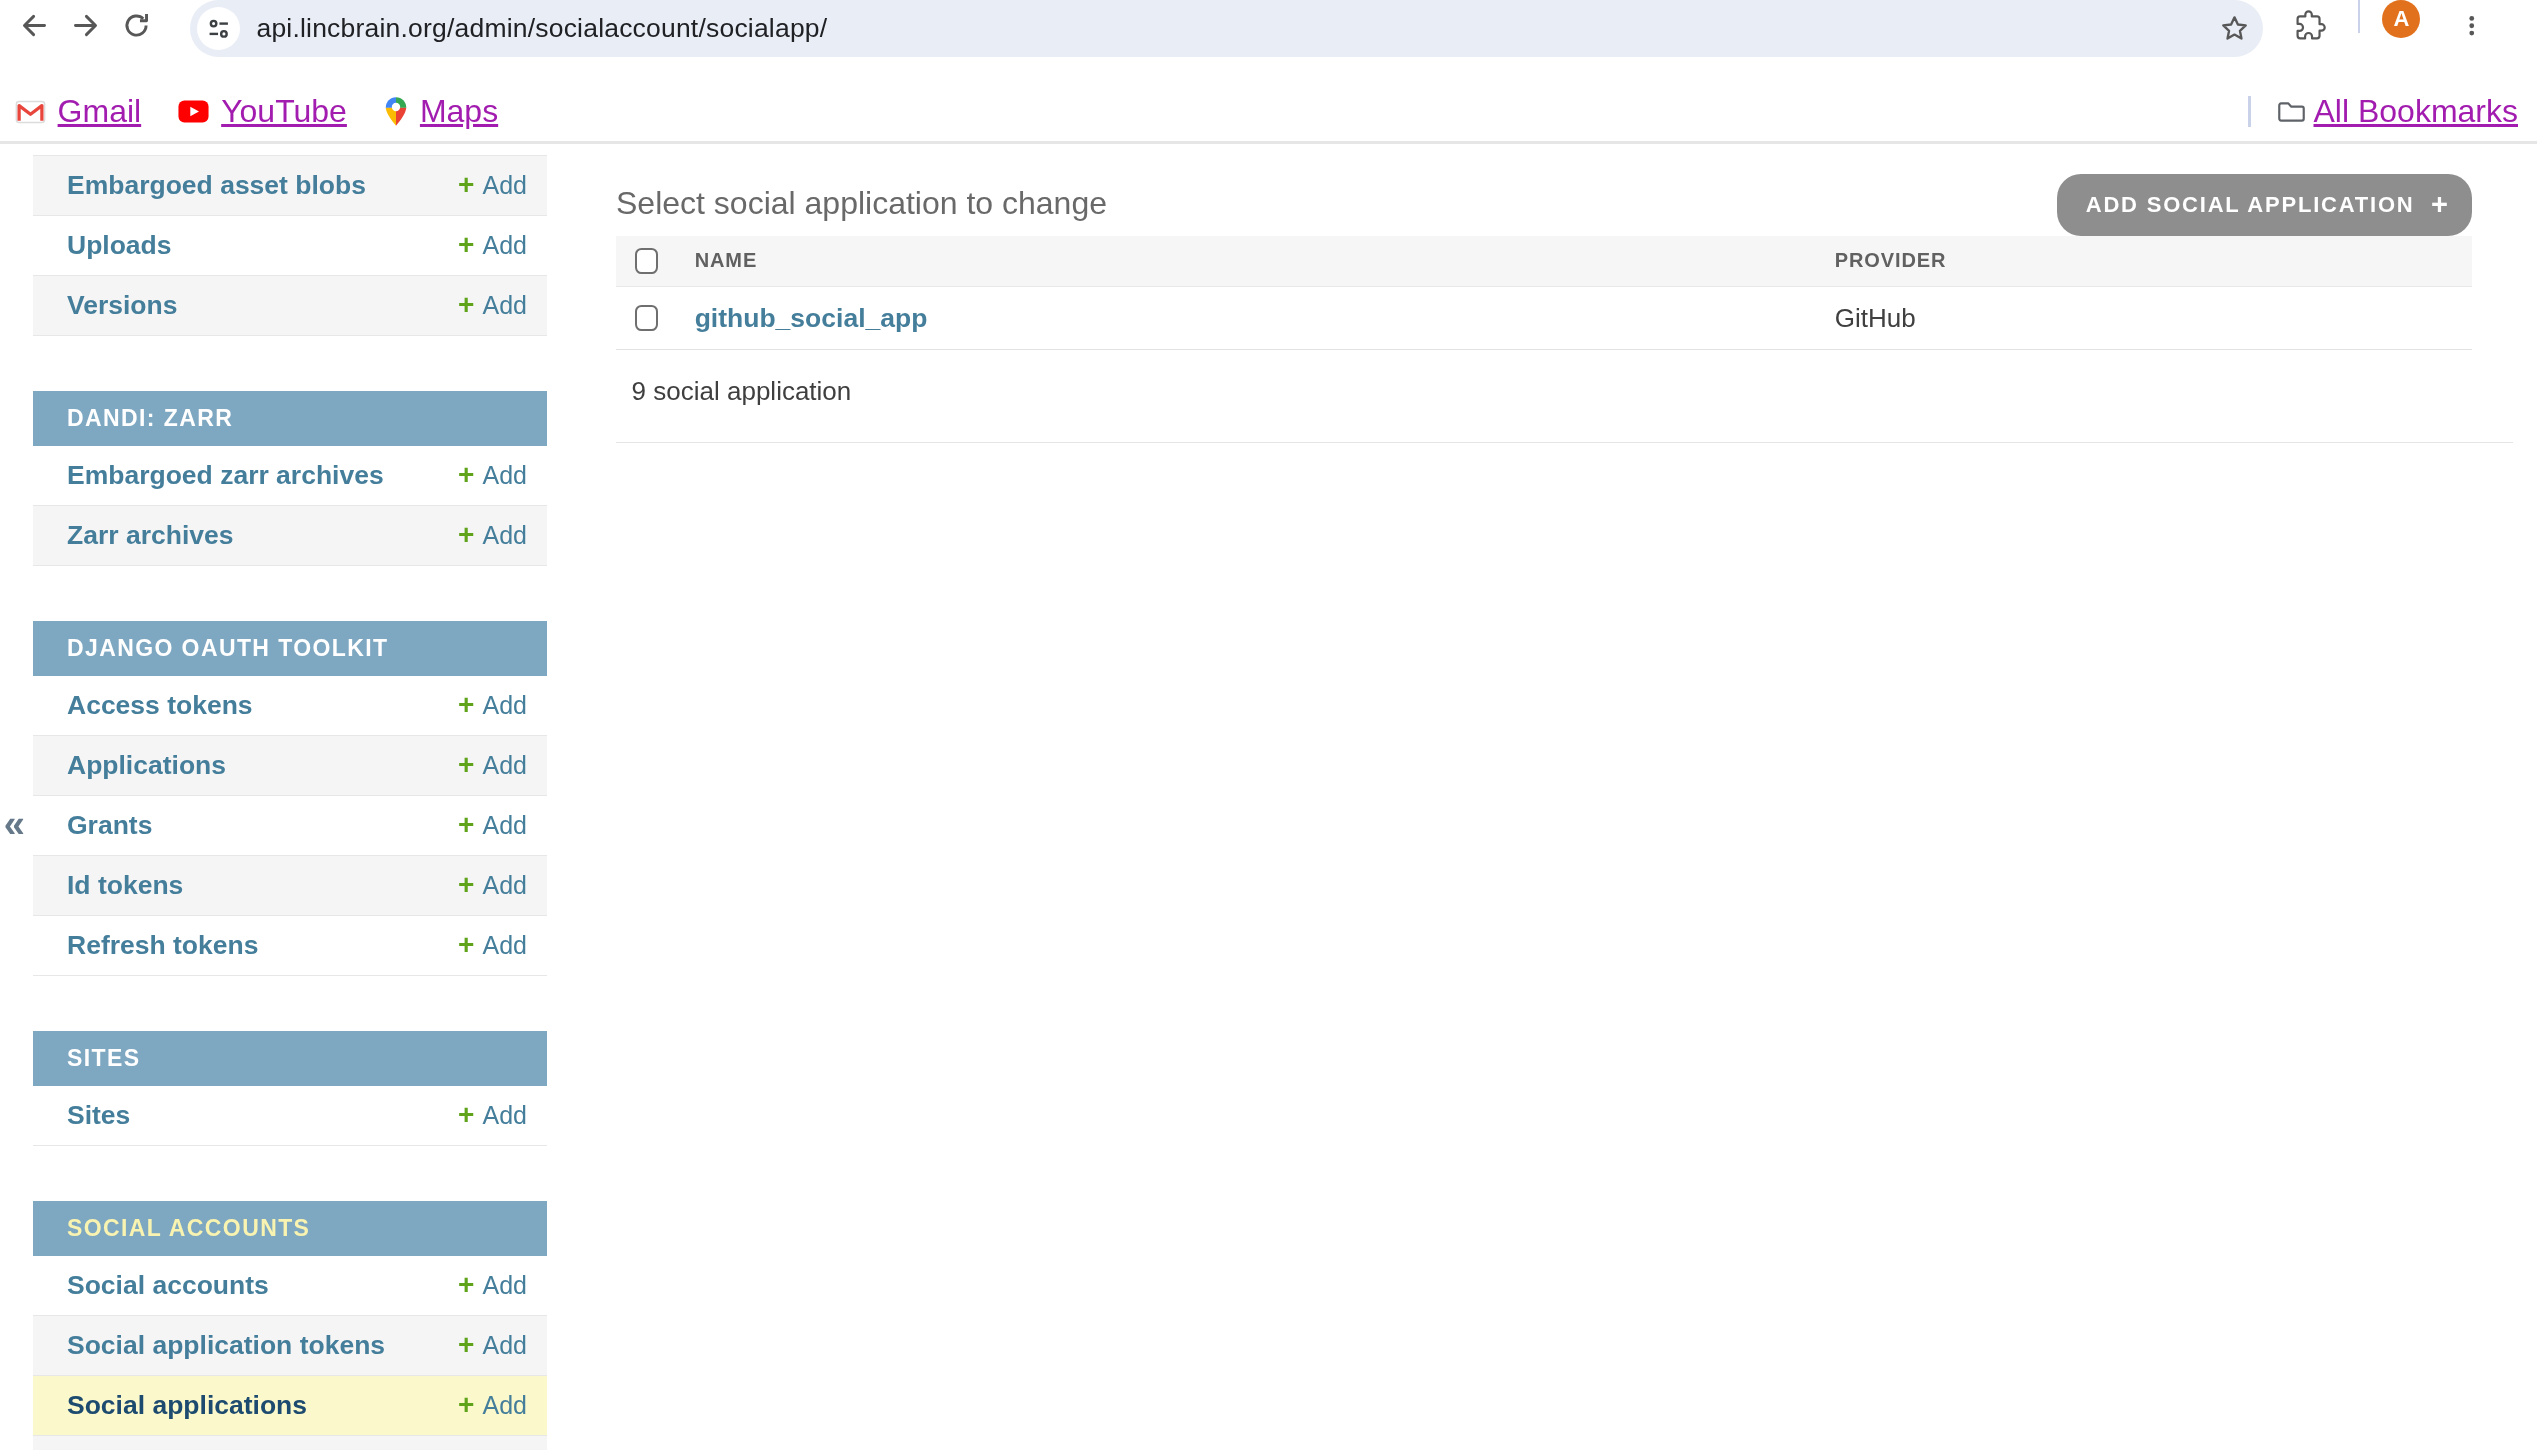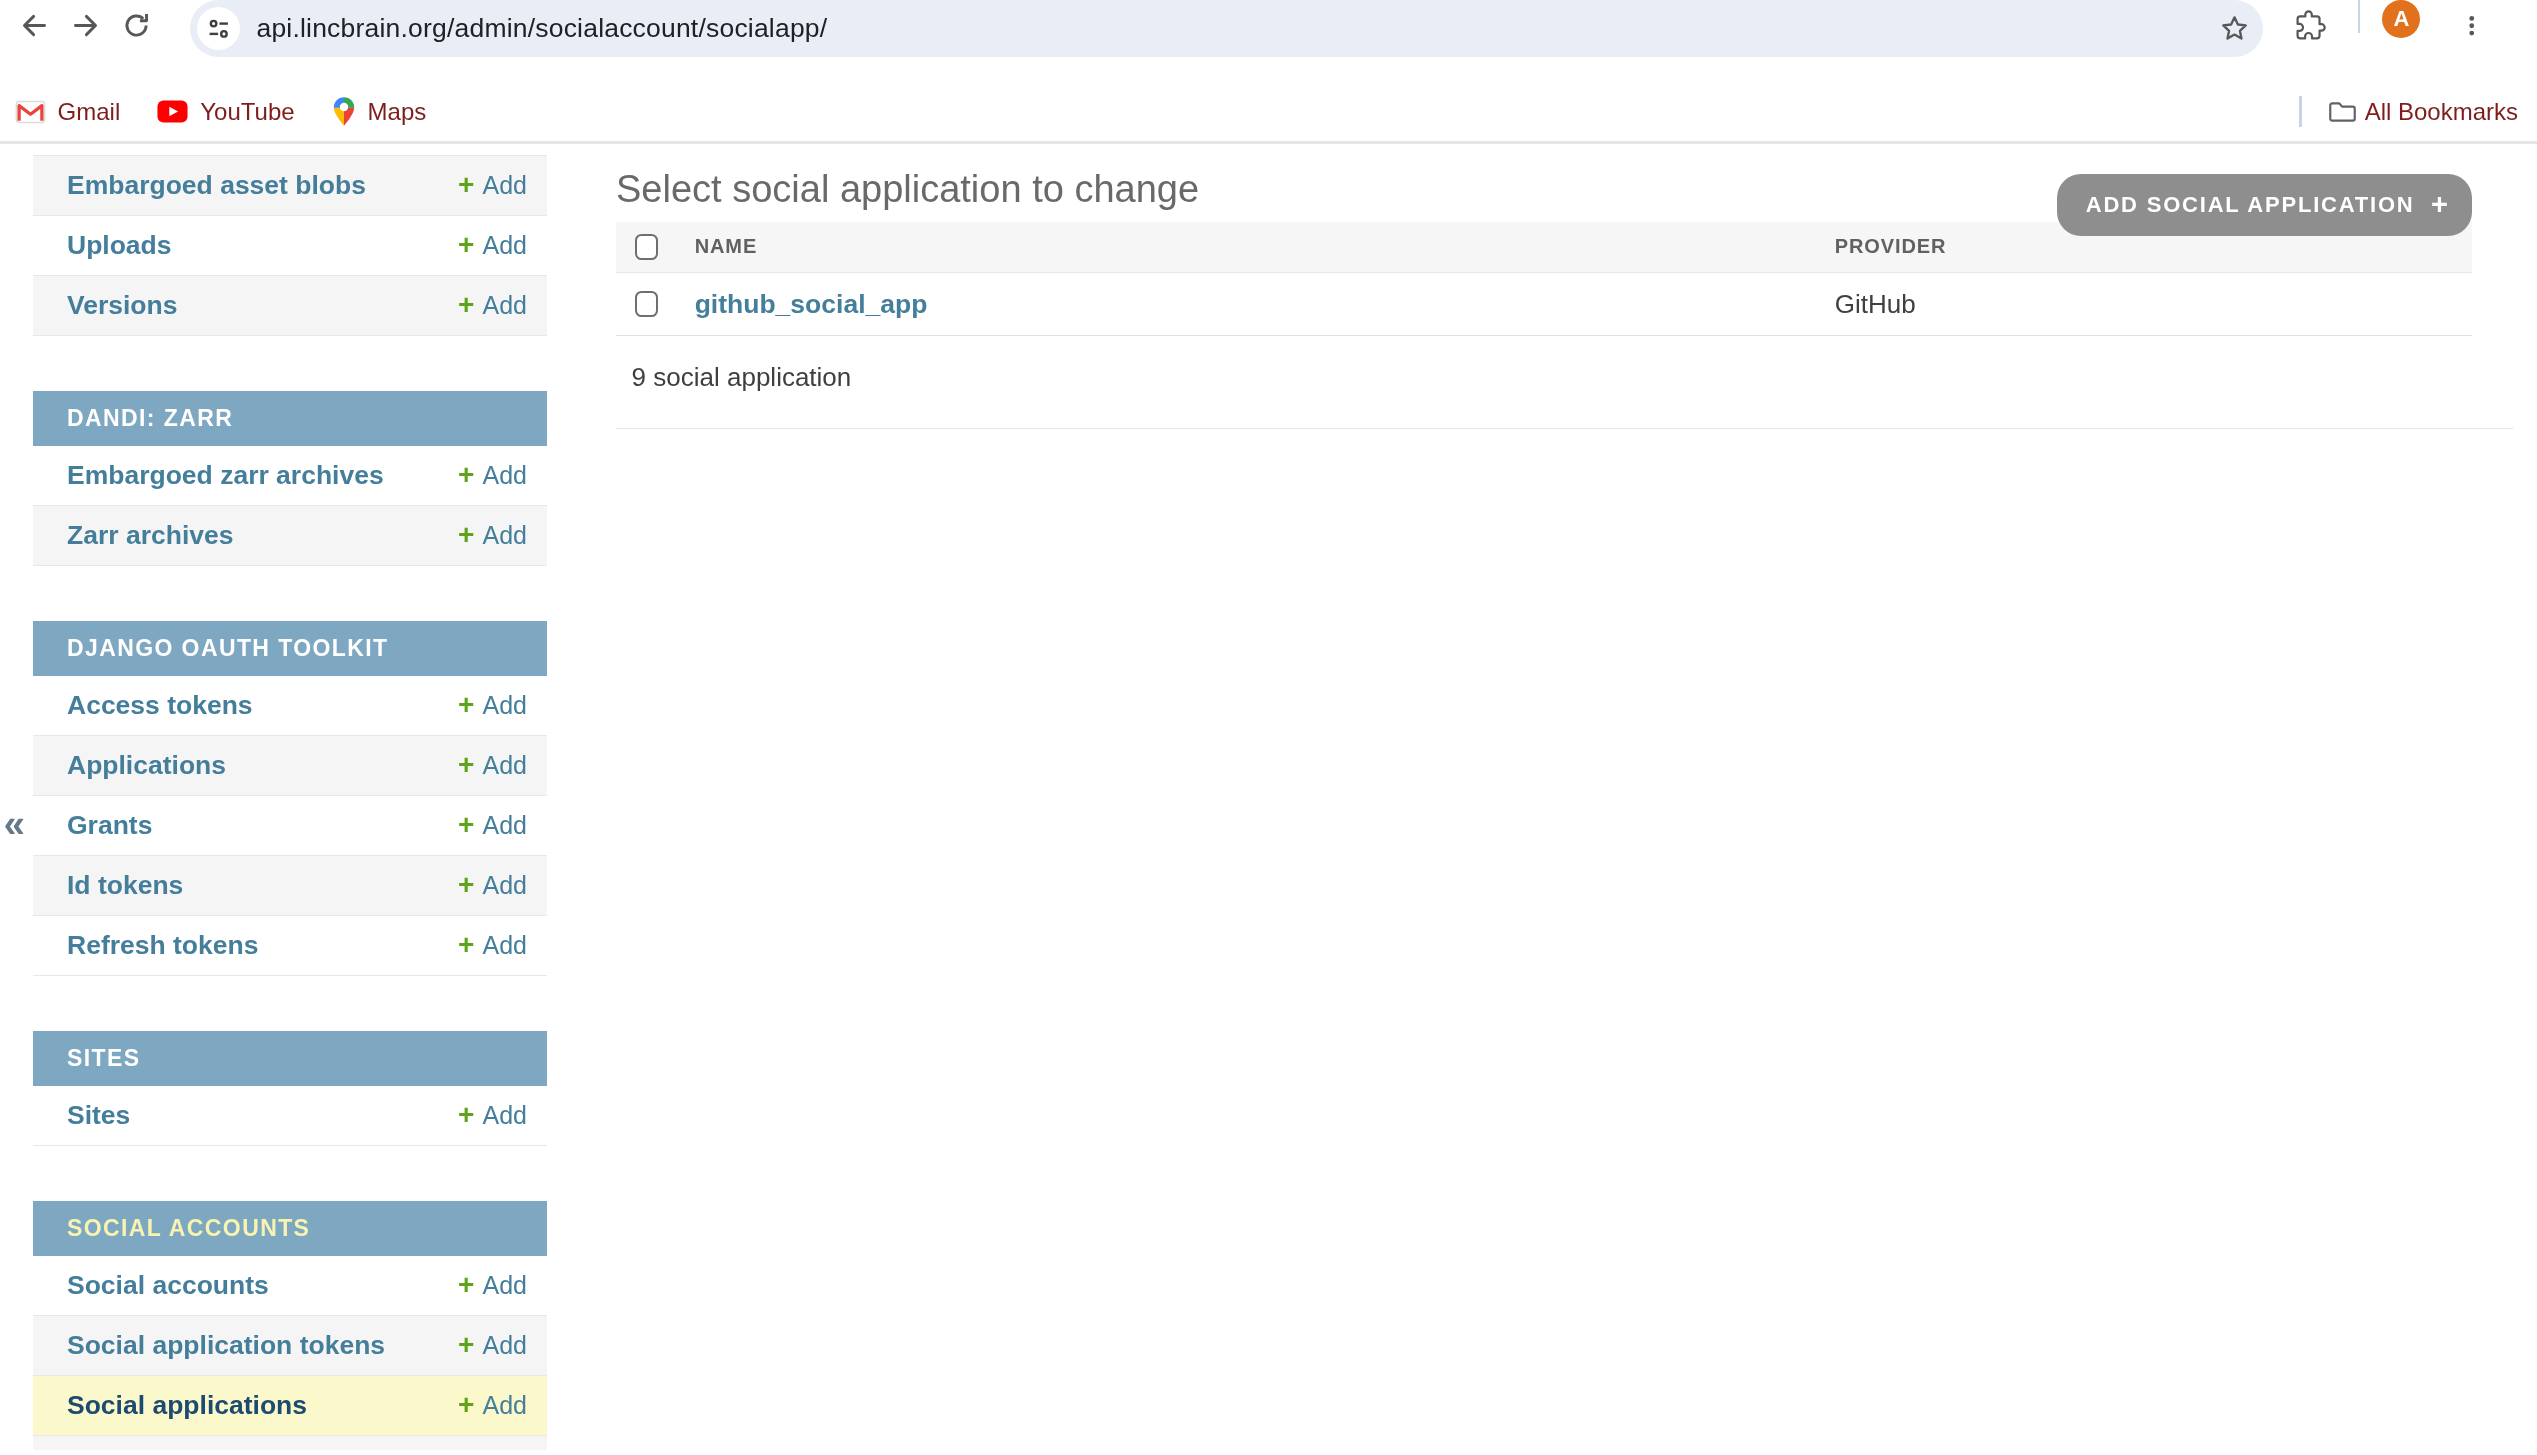--- a/index.html
+++ b/index.html
@@ -18,21 +18,21 @@
   .star-btn { margin-left: auto; display: flex; align-items: center; }
   .ext-btn { margin-left: 22px; }
   .tb-sep { width: 2.7px; height: 33px; background: #c9d2e8; margin: 0 22px; flex: none; }
   .avatar { width: 38px; height: 38px; border-radius: 50%; background: var(--avatar-bg, #e2711d);
             color: #fff; font-size: 22px; font-weight: bold; display: flex; align-items: center;
             justify-content: center; flex: none; }
   .kebab { margin-left: 26px; }
 
   .bookmarks { height: 59px; display: flex; align-items: center; padding: 0 20px 0 14.6px; background: #fff; }
   .bm-item { display: flex; align-items: center; gap: 12px; margin-right: 37px; }
-  .bm-label { font-size: 24px; color: #7f1d1d; white-space: nowrap; }
+  .bm-label { font-size: 32px; color: #a21caf; white-space: nowrap; text-decoration: underline; }
   .bm-right { margin-left: auto; display: flex; align-items: center; gap: 14.6px; }
   .bm-sep { width: 2.7px; height: 31px; background: #c9d2e8; margin-right: 11px; }
   .chrome-divider { height: 2.7px; background: #e6e6e6; }
 
   
   .page { position: relative; height: 1312px; background: #fff; overflow: hidden; }
   .nav-toggle { position: absolute; left: 3.7px; top: 661px; font-size: 38px; font-weight: 600;
                 color: #66798b; line-height: 1; cursor: pointer; }
 
   .nav-sidebar { position: absolute; left: 33px; top: 0; width: 514px; }
@@ -53,21 +53,21 @@
   .add-plus { color: var(--add-icon-green, #5ea319); font-size: 28px; font-weight: bold; line-height: 1; }
   .add-text { color: var(--link, #447e9b); font-size: 25px; }
 
   .main { position: absolute; left: 616px; top: 0; right: 0; }
   .object-tools { position: absolute; top: 30px; right: 66px; }
   .add-btn { height: 62px; border-radius: 24px; background: var(--add-button-bg, #8e8e8e);
              color: #fff; display: flex; align-items: center; gap: 16.5px; padding: 0 24px 0 29px;
              font-size: 22px; font-weight: bold; letter-spacing: 1.8px; cursor: pointer; white-space: nowrap; }
   .add-btn .btn-plus { font-size: 29px; font-weight: bold; letter-spacing: 0; }
 
-  h1.page-title { padding-top: 25px; font-size: 38px; line-height: 40px; font-weight: 300; color: #696969; }
+  h1.page-title { padding-top: 39px; font-size: 32px; line-height: 40px; font-weight: 300; color: #696969; }
 
   .actions { margin-top: 59px; display: flex; align-items: center; padding-left: 14.6px; }
   .action-label { font-size: 25px; color: #333; }
   .action-select { margin-left: 32px; width: 438px; height: 50px; border: 1.8px solid #a3a3a3;
                    border-radius: 8.2px; background: #fff; display: flex; align-items: center;
                    padding: 0 22px; font-size: 25px; color: #333; position: relative; cursor: pointer; }
   .select-chevron { position: absolute; right: 24px; top: 15.6px; width: 13.7px; height: 13.7px;
                     border-right: 2.3px solid #555; border-bottom: 2.3px solid #555;
                     transform: rotate(45deg); }
   .go-btn { margin-left: 13px; width: 60px; height: 48px; border: 1.8px solid #b3b3b3; border-radius: 8.2px;

